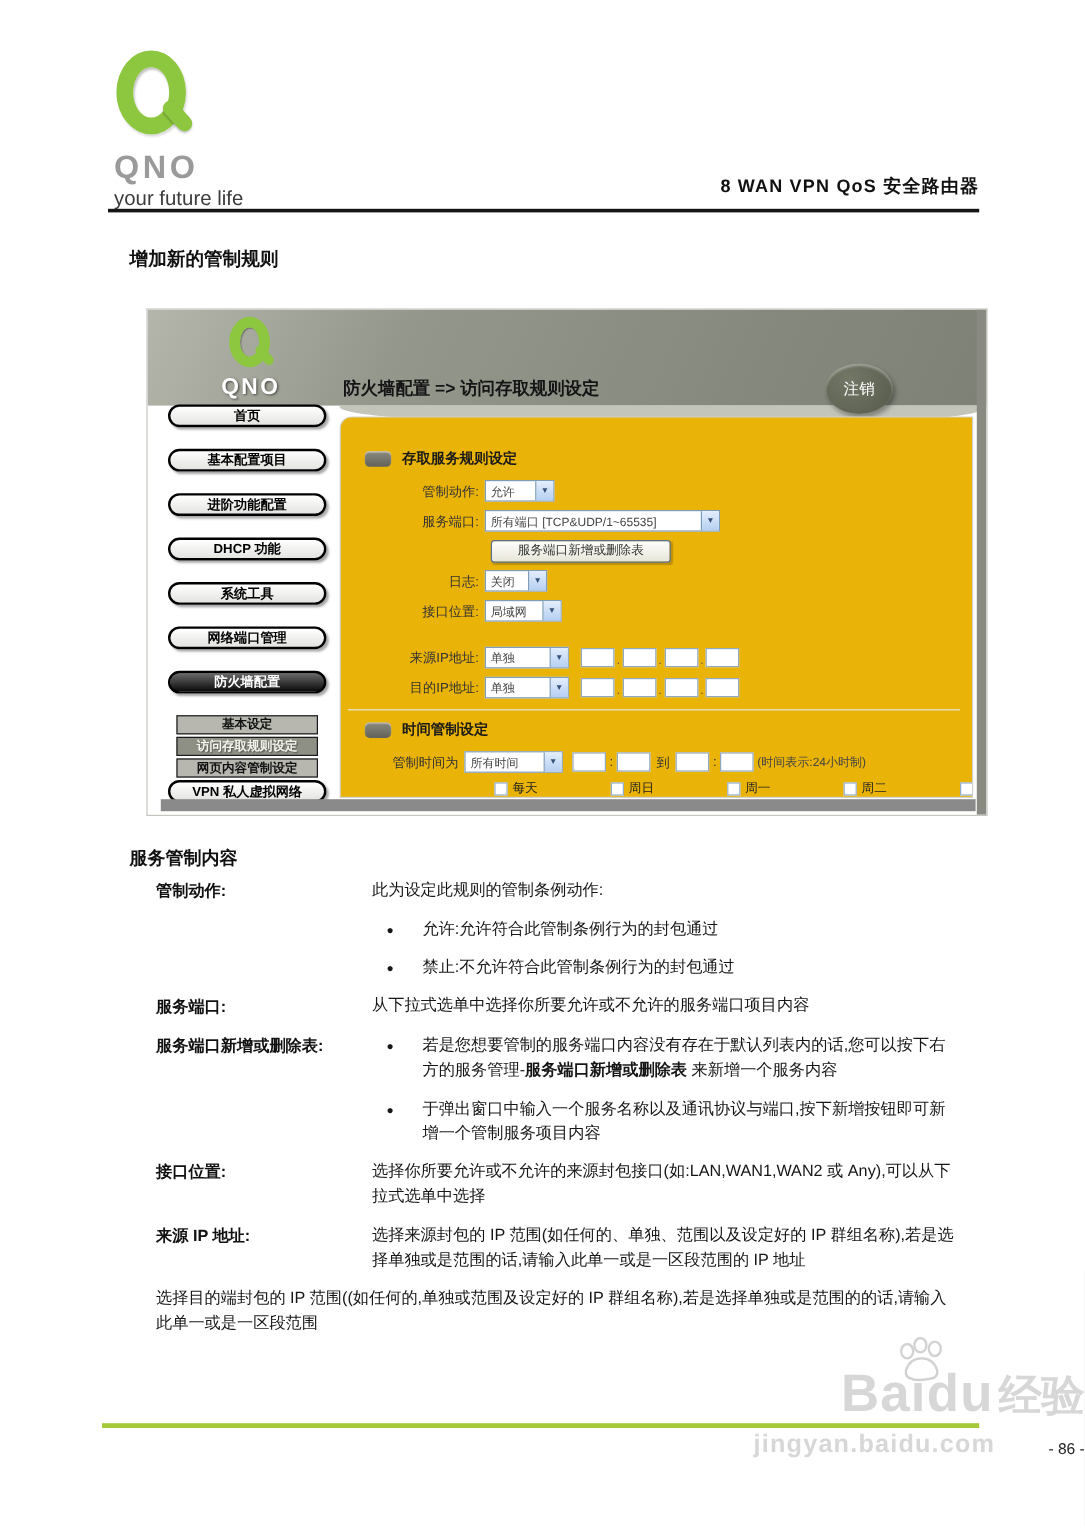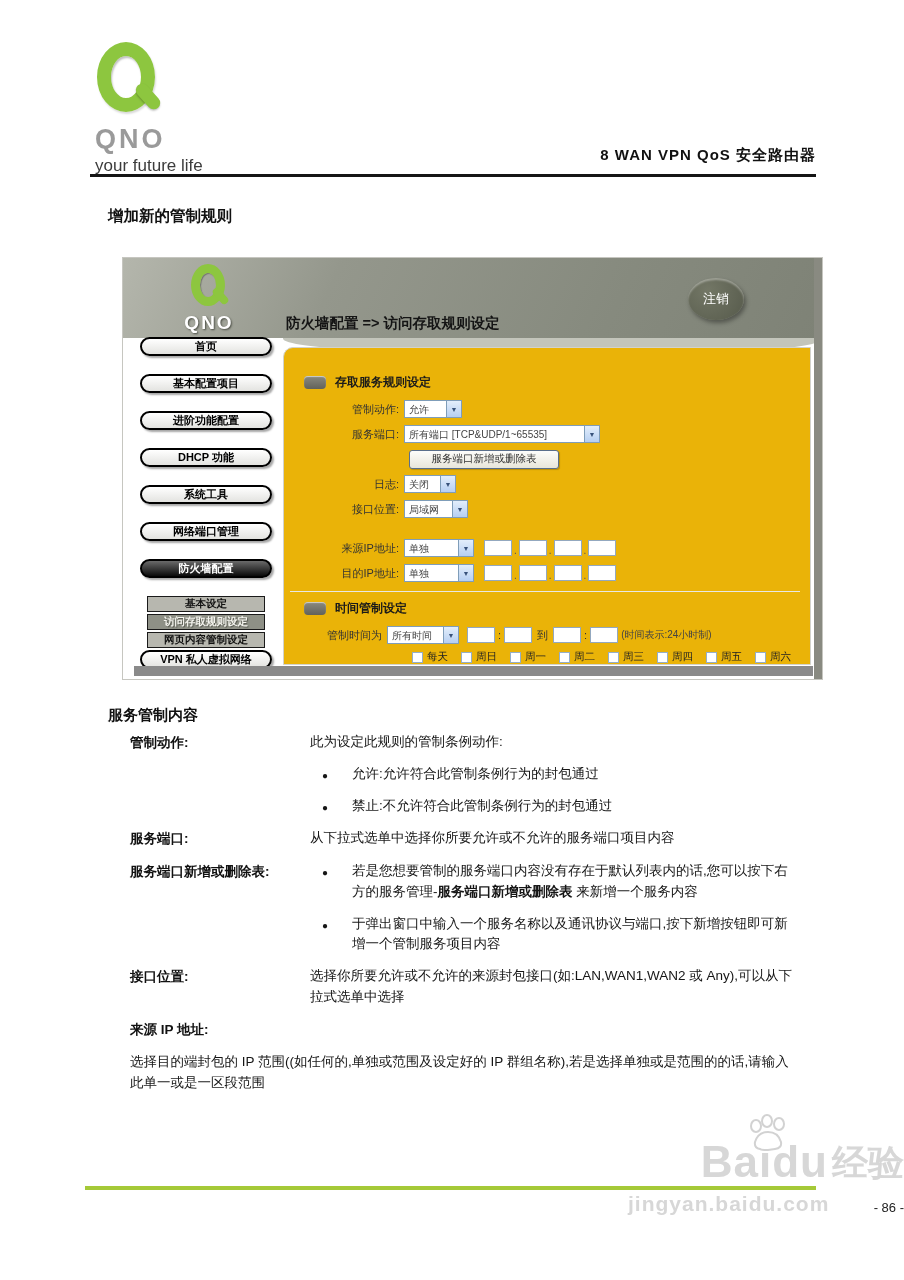--- a/index.html
+++ b/index.html
@@ -31,21 +31,21 @@
   .shot-right-strip { position:absolute; right:0; top:0; width:8px; height:100%; background:#898a81; }
   .shot-bottom-bar { position:absolute; left:11px; right:9px; bottom:3px; height:10px; background:#8a8a8a; }
 
   .shot-logo { position:absolute; left:46px; top:4px; width:80px; text-align:center; }
   .sq-mark { position:relative; width:44px; height:52px; margin:0 auto; }
   .sq-ring { position:absolute; left:4px; top:2px; width:34px; height:42px; border:9px solid #8dc63f; border-radius:50%;
              box-shadow: inset 1px 1px 1px rgba(0,0,0,.3); }
   .sq-tail { position:absolute; left:24px; top:30px; width:19px; height:8px; background:#8dc63f; border-radius:4px; transform:rotate(48deg); }
   .shot-brand { font-size:19px; font-weight:900; color:#fff; letter-spacing:2px; text-shadow:1px 1px 2px #4a4d44; margin-top:-2px; }
 
-  .logout-btn { position:absolute; right:78px; top:20px; width:56px; height:42px; border-radius:50%;
+  .logout-btn { position:absolute; right:78px; top:45px; width:56px; height:42px; border-radius:50%;
           background:radial-gradient(circle at 35% 30%, #737766, #565a4b); color:#fff; font-size:13px;
           display:flex; align-items:center; justify-content:center; cursor:pointer;
           box-shadow:2px 3px 4px rgba(0,0,0,.35), inset 0 2px 2px rgba(255,255,255,.35); }
 
   .breadcrumb { position:absolute; left:163px; top:56px; font-size:14.5px; font-weight:bold; color:#141414; }
 
   .menu { position:absolute; left:17px; top:79px; width:132px; }
   .pill { height:19px; margin-bottom:18px; border:2px solid #000; border-radius:11px;
           background:linear-gradient(#ffffff,#e3e3e0); display:flex; align-items:center; justify-content:center;
           font-size:11px; font-weight:bold; color:#000; cursor:pointer; box-shadow:2px 2px 2px rgba(0,0,0,.35); }
@@ -62,34 +62,34 @@
               box-shadow: inset 0 1px 1px rgba(255,255,255,.6); }
   .sec-label { font-size:12px; font-weight:bold; color:#1a1a1a; }
 
   .frow { display:flex; align-items:center; margin:0 0 5px 0; height:20px; }
   .flabel { width:120px; text-align:right; font-size:11px; color:#333; padding-right:5px; white-space:nowrap; }
   .sel { display:inline-flex; align-items:stretch; border:1px solid #7f9db9; background:#fff; height:18px; cursor:pointer; }
   .sel .sel-text { font-size:10px; color:#444; padding:2px 5px 0 4px; white-space:nowrap; overflow:hidden; }
   .sel .sel-arrow { width:15px; background:linear-gradient(#e3eefb,#b6cff2); border-left:1px solid #7f9db9;
                     display:flex; align-items:center; justify-content:center; color:#38527b; font-size:7px; }
   .sel .sel-arrow::after { content:"▼"; }
-  .w55{width:58px;} .w230{width:196px;} .w52{width:52px;} .w64{width:64px;} .w70{width:70px;} .w66{width:72px;}
+  .w55{width:58px;} .w230{width:196px;} .w52{width:52px;} .w64{width:64px;} .w70{width:70px;} .w66{width:82px;}
   .xp-btn { margin-left:125px; width:150px; height:19px; border:1px solid #5a6f8c; border-radius:3px;
             background:linear-gradient(#fdfdfb,#e8e6da); font-size:10.5px; color:#333;
             display:flex; align-items:center; justify-content:center; cursor:pointer;
             box-shadow:1px 1px 1px rgba(0,0,0,.2); }
   .ip-group { display:flex; align-items:center; margin-left:10px; }
   .ip-box, .t-box { width:28px; height:16px; border:1px solid #93a8bf; background:#fff; font-size:10px; padding:0 2px; }
   .ip-dot { font-size:10px; color:#555; margin:4px 2px 0 2px; }
   .gap { height:14px; }
   .divider { height:1px; background:#e8e8e4; margin:8px 10px 8px 6px; }
   .t-colon { font-size:11px; color:#333; margin:0 3px; }
   .t-word { font-size:11px; color:#333; margin:0 5px; }
   .t-hint { font-size:10px; color:#444; margin-left:3px; white-space:nowrap; }
-  .days { display:flex; align-items:center; margin:4px 0 0 128px; }
+  .days { display:flex; align-items:center; margin:4px 0 0 128px;gap:48px; }
   .day { display:flex; align-items:center; margin-right:13px; }
   .cb { width:11px; height:11px; border:1px solid #94aec9; background:#fff; margin-right:4px; cursor:pointer; }
   .day-label { font-size:10.5px; color:#222; white-space:nowrap; }
 
   
   .content-heading { position:absolute; left:108px; top:706px; font-size:15px; font-weight:bold; color:#111; }
   .defs { position:absolute; left:130px; top:732px; width:668px; }
   .def-row { display:flex; margin-bottom:11px; }
   .def-label { width:180px; font-size:13.5px; font-weight:bold; color:#111; line-height:1.55; padding-top:1px; }
   .def-body { flex:1; font-size:13.5px; color:#161616; line-height:1.55; }
@@ -335,20 +335,21 @@
       </div>
     </div>
 
     <div class="def-row">
       <div class="def-label">接口位置:</div>
       <div class="def-body">选择你所要允许或不允许的来源封包接口(如:LAN,WAN1,WAN2 或 Any),可以从下拉式选单中选择</div>
     </div>
 
     <div class="def-row">
       <div class="def-label">来源 IP 地址:</div>
+      <div class="def-body">选择来源封包的 IP 范围(如任何的、单独、范围以及设定好的 IP 群组名称),若是选择单独或是范围的话,请输入此单一或是一区段范围的 IP 地址</div>
     </div>
 
     <div class="def-row">
       <div class="def-body">选择目的端封包的 IP 范围((如任何的,单独或范围及设定好的 IP 群组名称),若是选择单独或是范围的的话,请输入此单一或是一区段范围</div>
     </div>
   </div>
 
   <div class="footer-line"></div>
   <div class="page-number">- 86 -</div>
 

